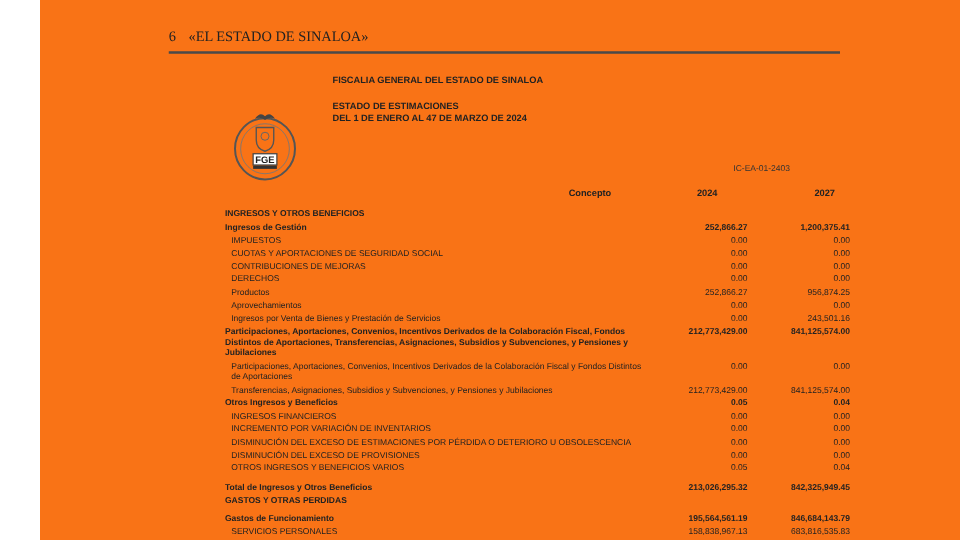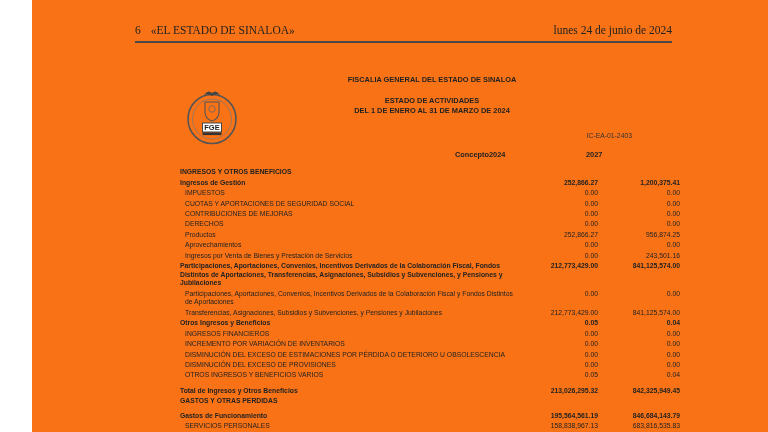--- a/index.html
+++ b/index.html
@@ -7,65 +7,64 @@
           font-family:"Liberation Sans",sans-serif;color:#1c1c1c;margin-left:32px;}
   
   .news-header{position:absolute;left:103px;top:24px;width:537px;display:flex;
                justify-content:space-between;align-items:flex-end;
                font-family:"Liberation Serif",serif;font-size:11.5px;color:#222;
                padding-bottom:5px;border-bottom:2px solid #4a4a4a;}
   .nh-left .pgnum{margin-right:10px;}
   
   .seal{position:absolute;left:154px;top:87px;}
   
-  .doc-title{position:absolute;left:234px;top:75px;width:332px;text-align:center;
+  .doc-title{position:absolute;left:234px;top:59px;width:332px;
              font-weight:bold;font-size:7.4px;line-height:10.5px;color:#222;}
   .doc-title .agency{margin-bottom:10px;}
   .form-code{position:absolute;top:132px;right:168px;font-size:6.8px;color:#333;}
   
   .table{position:absolute;left:148px;top:150px;width:500px;font-size:6.8px;color:#222;}
   .thead{display:flex;font-weight:bold;font-size:7.4px;margin-bottom:7px;}
   .thead .lbl{text-align:right;}
-  .thead .num{text-align:left;padding-right:12px;}
+  .thead .num{text-align:right;padding-right:12px;}
   .row{display:flex;align-items:flex-start;}
   .lbl{flex:1;min-width:0;line-height:10.4px;white-space:nowrap;}
   .num{width:85px;text-align:right;line-height:10.4px;}
   .num.c2{width:82px;}
   .row.item .lbl{padding-left:5px;}
   .row.section,.row.group{font-weight:bold;}
   .row.multi .lbl{white-space:normal;line-height:8.6px;padding-bottom:1px;padding-top:1px;}
   .row.multi .num{line-height:8.6px;padding-top:1px;}
 </style>
 </head>
 <body>
 
 <div class="canvas">
 
   <div class="news-header">
     <div class="nh-left">
       <span class="pgnum">6</span><span>«EL ESTADO DE SINALOA»</span>
     </div>
-    <div class="nh-right">lunes 24 de junio de 2024</div>
   </div>
 
   <svg class="seal" width="52" height="58" viewBox="0 0 52 58">
     <ellipse cx="26" cy="32" rx="24" ry="24.5" fill="none" stroke="#555" stroke-width="1.6"></ellipse>
     <ellipse cx="26" cy="32" rx="19.5" ry="20" fill="none" stroke="#777" stroke-width="0.7"></ellipse>
     <path d="M18 8 Q22 2 26 6 Q30 2 34 8 Q30 6 26 9 Q22 6 18 8 Z" fill="#444"></path>
     <path d="M19 15 h14 v10 q0 7 -7 9 q-7 -2 -7 -9 Z" fill="none" stroke="#555" stroke-width="1.1"></path>
     <circle cx="26" cy="22" r="3.2" fill="none" stroke="#666" stroke-width="0.8"></circle>
     <rect x="16.5" y="36" width="19" height="9" fill="#fff" stroke="#444" stroke-width="1"></rect>
     <text x="26" y="43.2" text-anchor="middle" font-family="Liberation Sans, sans-serif" font-size="7.5" font-weight="bold" fill="#222">FGE</text>
     <rect x="16.5" y="45.5" width="19" height="2.6" fill="#333"></rect>
   </svg>
 
   <div class="doc-title">
     <div class="agency">FISCALIA GENERAL DEL ESTADO DE SINALOA</div>
-    <div>ESTADO DE ACTIVIDADES</div>
-    <div>DEL 1 DE ENERO AL 31 DE MARZO DE 2024</div>
+    <div>ESTADO DE ESTIMACIONES</div>
+    <div>DEL 1 DE ENERO AL 47 DE MARZO DE 2024</div>
   </div>
 
   <div class="form-code">IC-EA-01-2403</div>
 
   <div class="table">
     <div class="thead">
       <div class="lbl">Concepto</div>
       <div class="num c1">2024</div>
       <div class="num c2">2027</div>
     </div>

